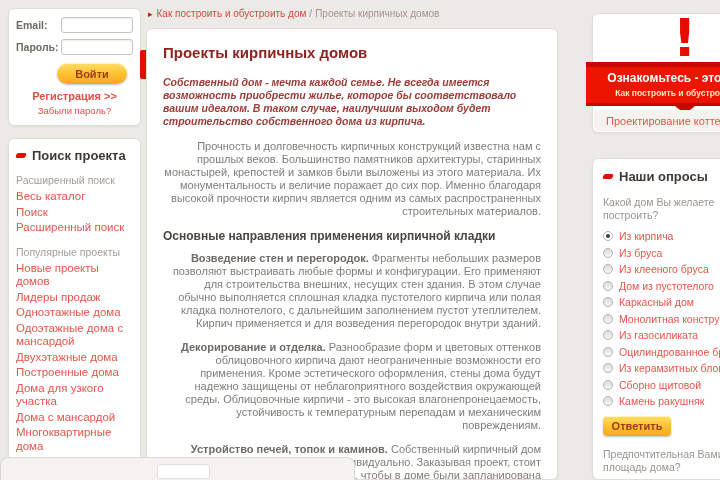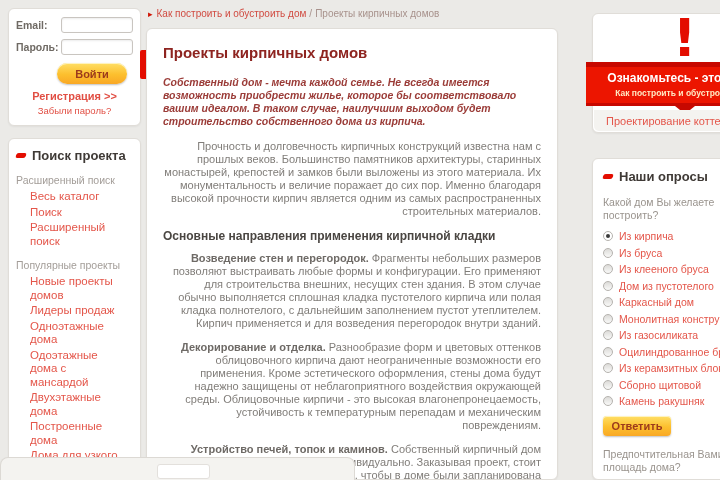--- a/index.html
+++ b/index.html
@@ -29,21 +29,21 @@
     box-shadow:0 1px 2px rgba(0,0,0,0.25), inset 0 1px 0 #fff3c0;
     color:#9c3a1c; font-weight:bold; font-family:"Liberation Sans",sans-serif; }
   .btn-login { width:70px; height:21px; margin:8px 6px 6px auto; font-size:11px; }
   .register { display:block; text-align:center; color:#e14f44; font-weight:bold; font-size:11px; margin-top:3px; }
   .forgot { display:block; text-align:center; color:#e14f44; font-size:9.5px; margin-top:3px; }
 
   .search-box { margin-top:12px; padding:9px 7px; height:335px; overflow:hidden; }
   .box-title { font-size:13px; font-weight:bold; color:#3f3a36; display:flex; align-items:center; }
   .dash { display:inline-block; width:10px; height:5px; background:#e30d00; border-radius:2px; transform:skewX(-18deg); margin-right:6px; }
   .group-heading { color:#a39d98; font-size:10.5px; margin:11px 0 4px; }
-  .side-link { display:block; color:#e4564a; font-size:11.5px; line-height:13.5px; margin:2px 14px; }
+  .side-link { display:block; color:#e4564a; font-size:11.5px; line-height:13.5px; margin:2px 0; }
 
   .left-ribbon { position:absolute; left:140px; top:50px; width:8px; height:29px; background:#e30d00; border-radius:2px; }
 
   
   .col-main { position:absolute; left:146px; top:8px; width:412px; }
   .breadcrumb { font-size:10px; padding-left:2px; }
   .crumb-arrow { color:#cf1505; font-size:9px; margin-right:4px; }
   .crumb-link { color:#d14b41; }
   .crumb-sep { color:#a8928c; margin:0 3px; }
   .crumb-current { color:#a8928c; }

